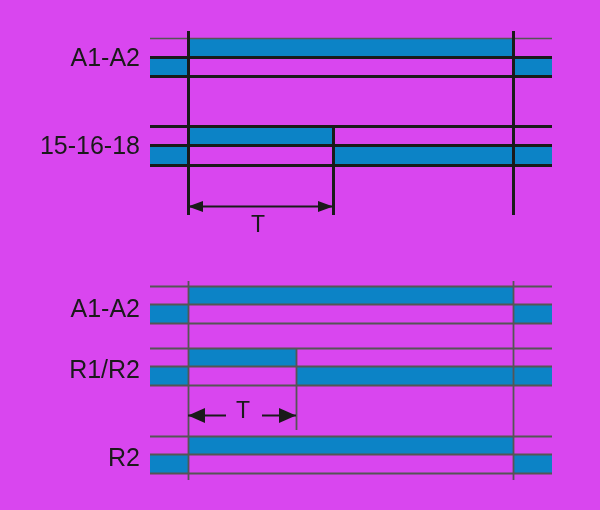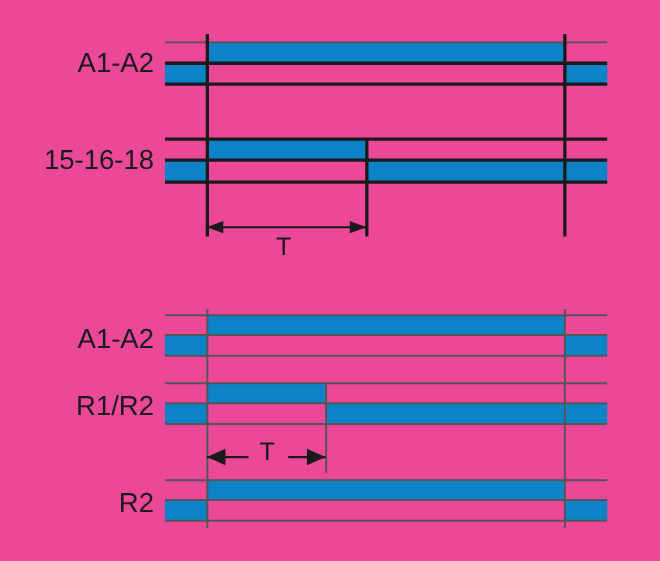--- a/index.html
+++ b/index.html
@@ -7,21 +7,21 @@
     padding: 0;
     background: #ffffff;
   }
   body {
     font-family: "Liberation Sans", sans-serif;
   }
   #diagram-root {
     position: relative;
     width: 600px;
     height: 510px;
-    background: #ec4899;
+    background: #d946ef;
     overflow: hidden;
   }
   #timing-svg {
     display: block;
     width: 600px;
     height: 510px;
   }
   .sig-label {
     font-family: "Liberation Sans", sans-serif;
     font-size: 25px;

